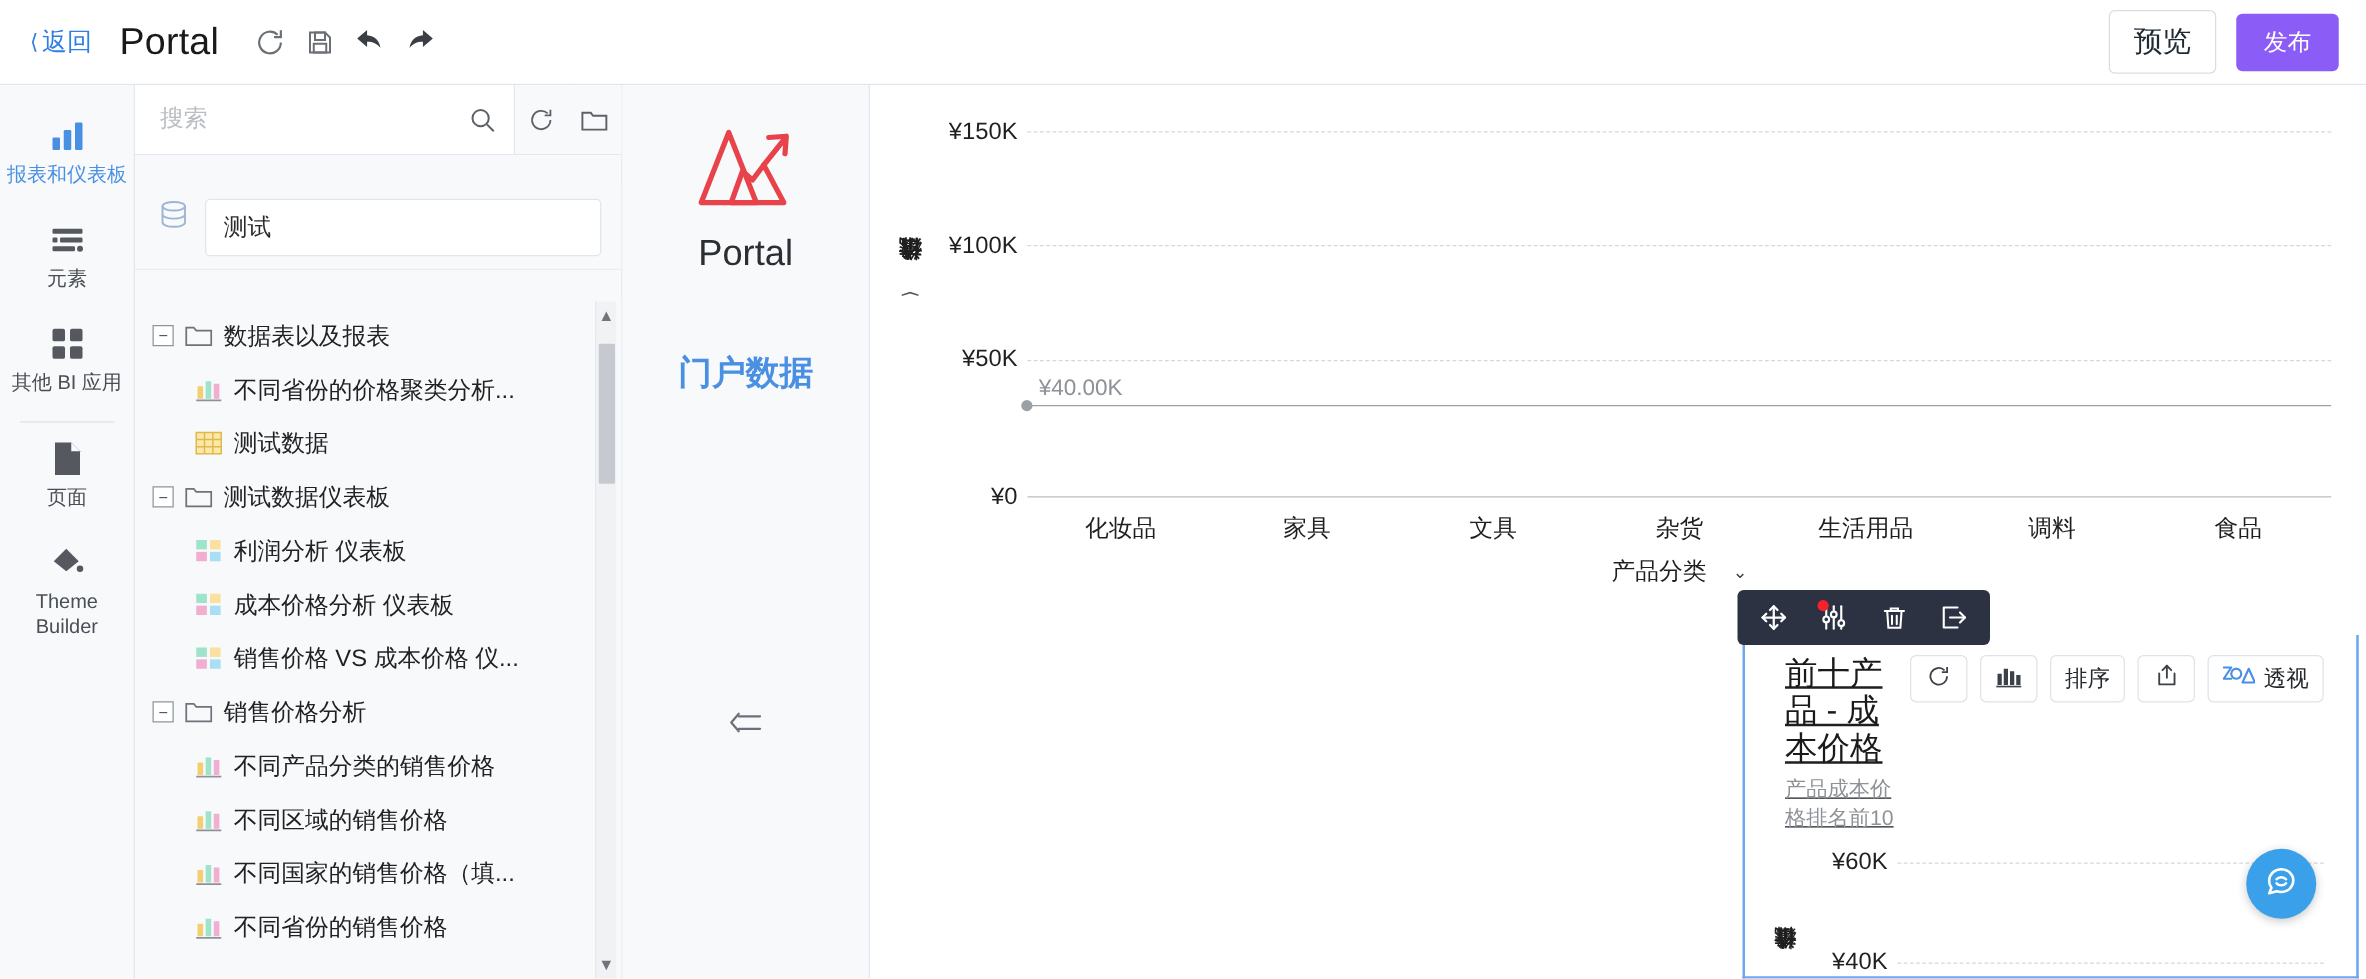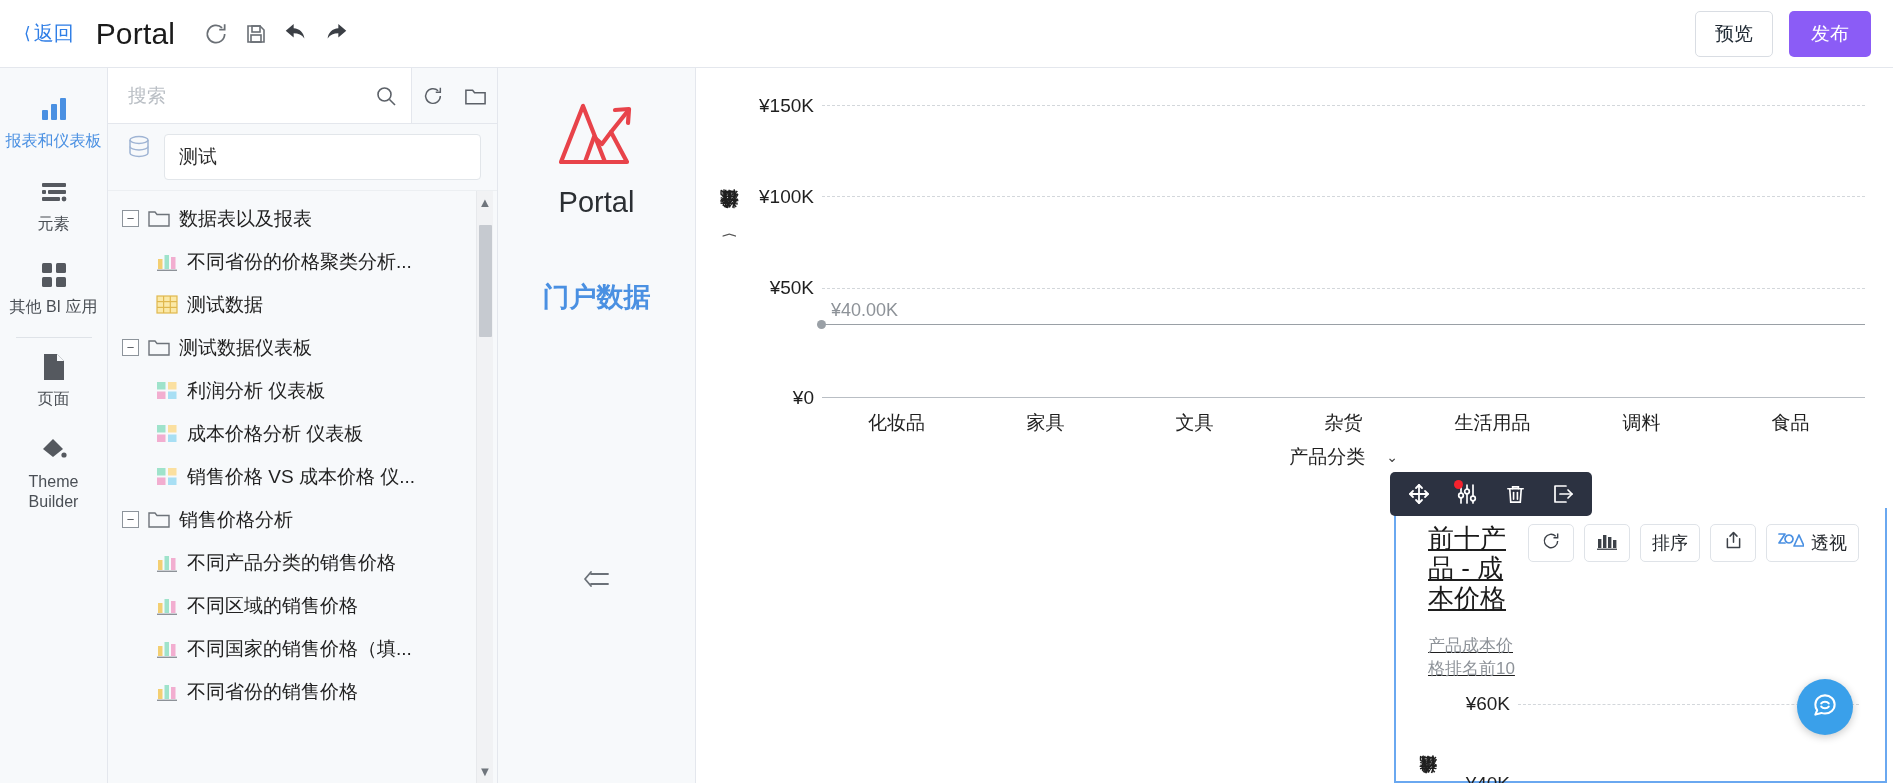--- a/index.html
+++ b/index.html
@@ -33,21 +33,21 @@
   }
   .tb-icon {
     width: 34px; height: 34px; margin-right: 6px;
     display: flex; align-items: center; justify-content: center;
     cursor: pointer; color: #6a6f75;
   }
   .tb-icon svg { display: block; }
   .topbar-spacer { flex: 1; }
   .btn-outline {
     border: 1px solid #d9dde3; background: #fff; color: #1f2933;
-    font-size: 19px; border-radius: 5px; padding: 9px 19px;
+    font-size: 23px; border-radius: 5px; padding: 9px 19px;
     cursor: pointer; font-family: inherit;
   }
   .btn-primary {
     border: none; background: #8b5cf6; color: #fff;
     font-size: 19px; border-radius: 5px; padding: 10px 22px;
     margin-left: 16px; cursor: pointer; font-family: inherit;
   }
 
   
   .body-row { flex: 1; display: flex; min-height: 0; }
@@ -69,20 +69,21 @@
   .rail-item.active .rail-glyph { color: #4a90e2; }
   .rail-glyph { color: #55595f; display: flex; align-items: center; justify-content: center; height: 30px; }
   .rail-sep { width: 76px; height: 1px; background: #dfe3e8; margin: 6px 0 2px; }
 
   
   .tree-panel {
     width: 390px; min-width: 390px;
     border-right: 1px solid #e4e7ed;
     display: flex; flex-direction: column;
     background: #f7f9fb;
+    gap: 25px;
   }
   .tree-search-row {
     height: 56px; min-height: 56px; display: flex; align-items: stretch;
     border-bottom: 1px solid #e4e7ed; background: #fff;
   }
   .search-box {
     flex: 1; display: flex; align-items: center;
     border-right: 1px solid #e4e7ed; padding: 0 14px 0 18px;
     background: #fff;
   }
@@ -222,21 +223,21 @@
 
   
   .chart2 {
     position: absolute; left: 698px; top: 440px; right: 6px; bottom: 0;
     border: 2px solid #6aa8f0; border-top: none; background: #fff;
     padding: 16px 26px 0 18px;
   }
   .c2-head { display: flex; align-items: flex-start; }
   .c2-titles { flex: 1; padding-left: 14px; text-decoration: underline; }
   .c2-title { font-size: 26px; color: #1a1a1a; line-height: 1.15; }
-  .c2-sub { font-size: 17px; color: #8d9298; margin-top: 20px; }
+  .c2-sub { font-size: 17px; color: #8d9298; margin-top: 6px; }
   .c2-actions { display: flex; align-items: center; gap: 10px; }
   .c2-btn {
     border: 1px solid #dfe3e8; background: #fff; border-radius: 5px;
     height: 38px; min-width: 46px; padding: 0 11px;
     display: flex; align-items: center; justify-content: center; gap: 7px;
     font-size: 18px; color: #25292e; cursor: pointer; font-family: inherit;
   }
   .c2-btn .pv { color: #4a90e2; font-size: 17px; font-weight: bold; font-style: italic; letter-spacing: -1px; }
   .c2-plotwrap { display: flex; margin-top: 16px; height: 230px; }
   .c2-yaxis-title {

